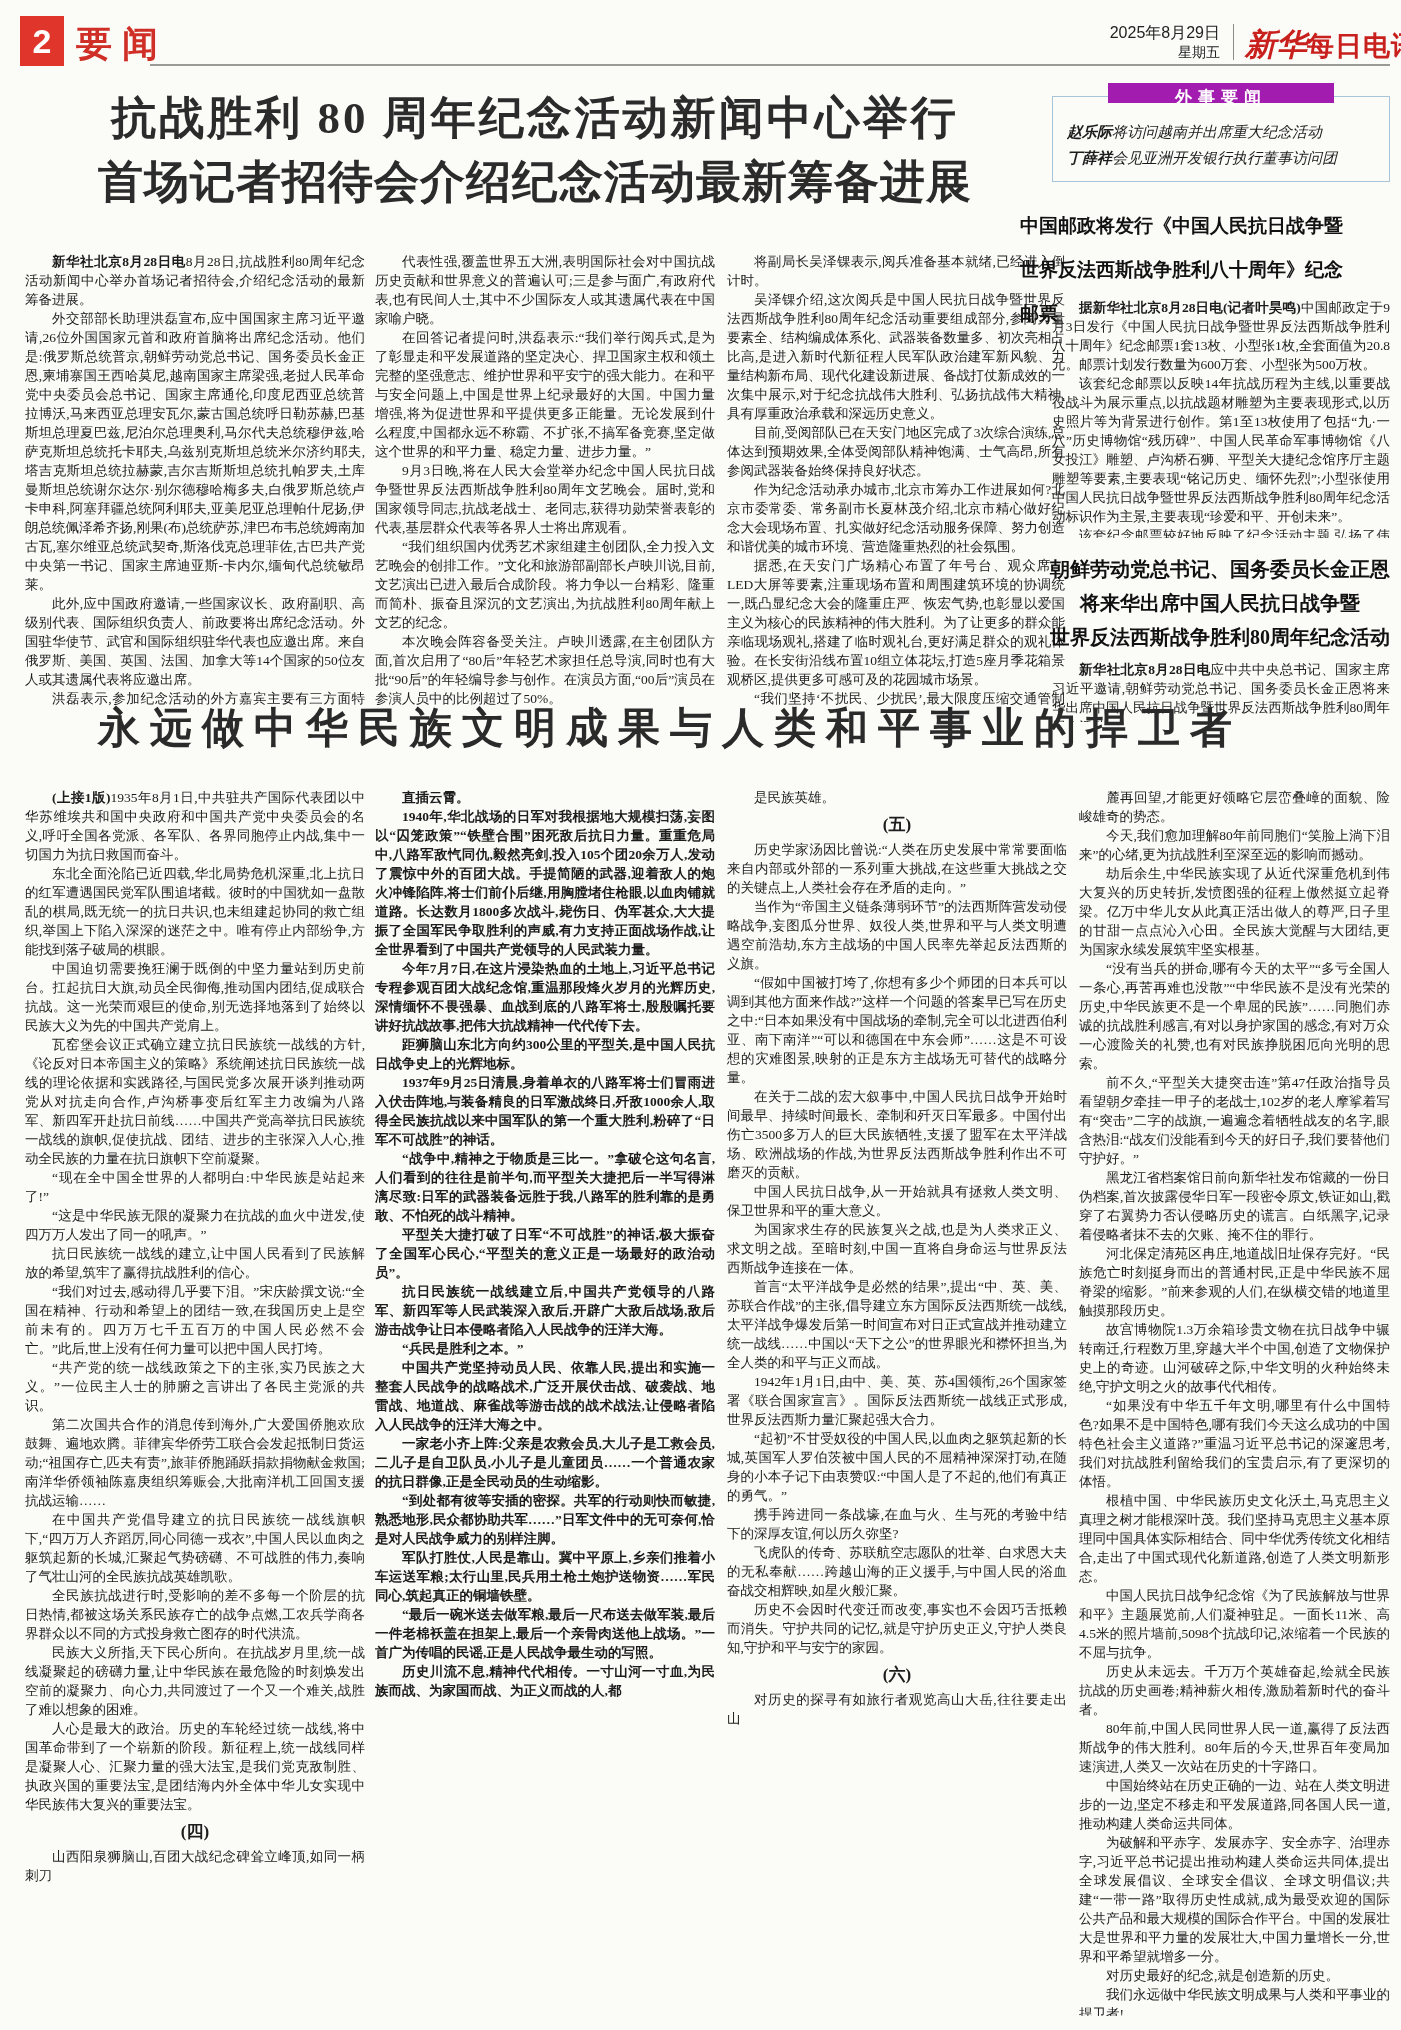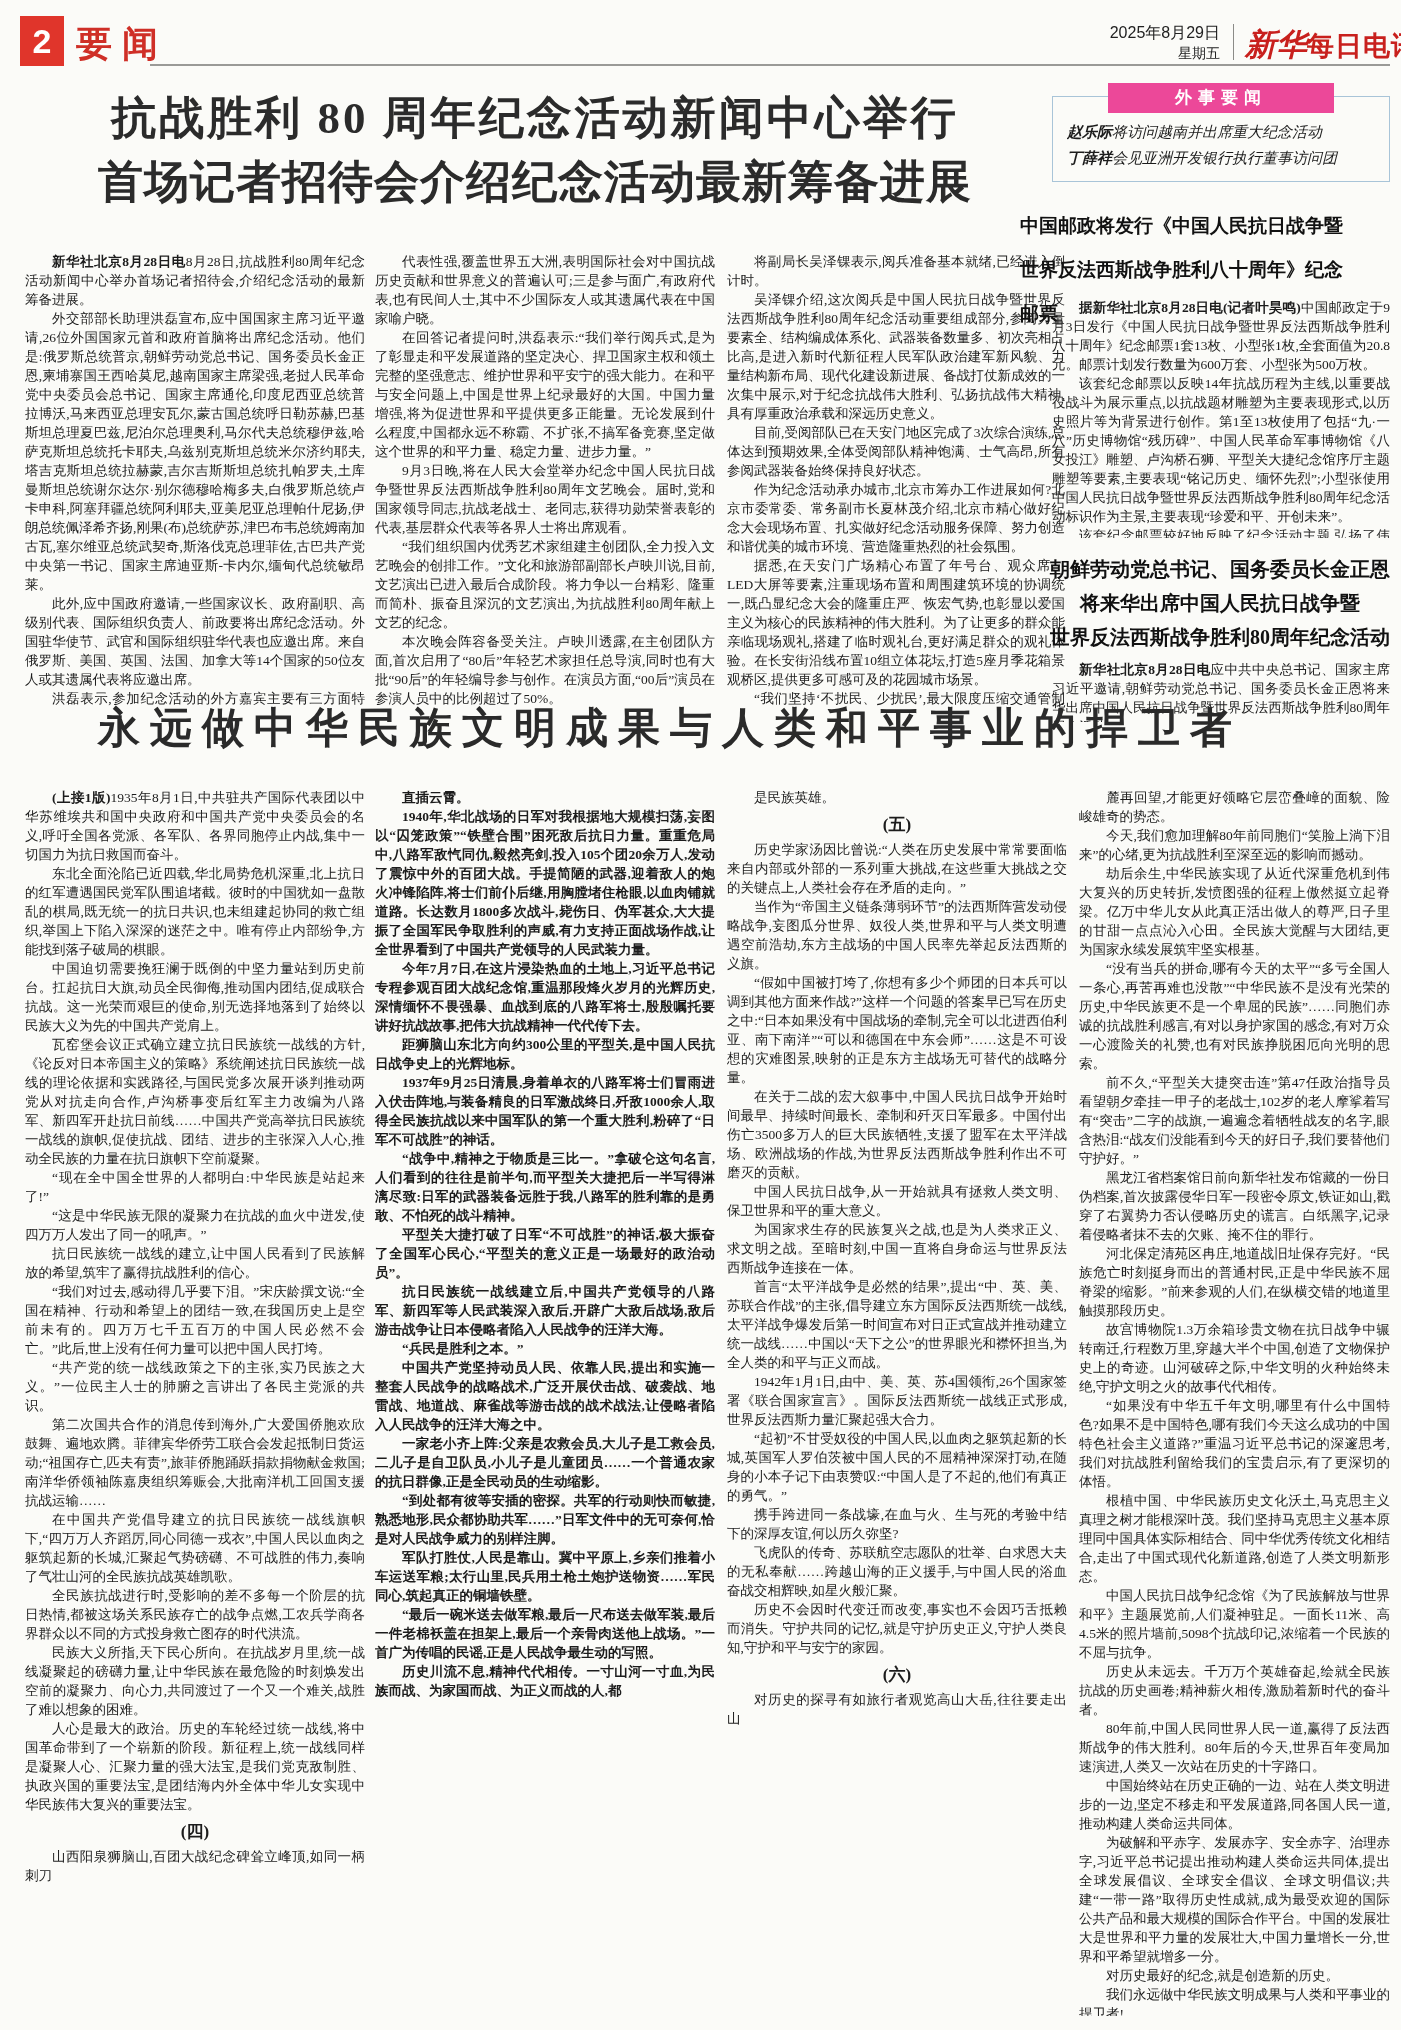--- a/index.html
+++ b/index.html
@@ -7,41 +7,41 @@
         font-family:"Liberation Serif","DejaVu Serif",serif;color:#1c1c1c;overflow:hidden;}
   
   .pagenum-box{position:absolute;left:20px;top:16px;width:44px;height:50px;background:#e0352b;
         color:#fff;font-size:34px;font-weight:bold;text-align:center;line-height:50px;
         font-family:"Liberation Sans","DejaVu Sans",sans-serif;}
   .section-name{position:absolute;left:76px;top:20px;font-size:36px;font-weight:bold;color:#cf2f27;letter-spacing:10px;}
   .header-rule{position:absolute;left:150px;top:64px;width:1240px;height:2px;background:#9a9a97;}
   .date-block{position:absolute;left:1040px;top:22px;width:180px;text-align:right;line-height:1.35;
         font-family:"Liberation Sans","DejaVu Sans",sans-serif;color:#222;}
   .date-line1{font-size:16px;}
-  .date-line2{font-size:14px;}
+  .date-line2{font-size:14px;font-family:Liberation Serif, serif;}
   .date-divider{position:absolute;left:1233px;top:24px;width:1px;height:36px;background:#8b8b88;}
   .masthead{position:absolute;left:1245px;top:24px;font-size:27px;font-weight:bold;color:#c8201d;letter-spacing:1px;white-space:nowrap;}
   .masthead .script{font-style:italic;font-size:31px;letter-spacing:0;}
   
   .bodytext{font-size:13.5px;line-height:19px;text-align:justify;overflow:hidden;}
   .para{margin:0;text-indent:2em;}
   .para b{font-weight:bold;}
   .sec-head{margin:8px 0 6px 0;text-align:center;font-weight:bold;font-size:17px;text-indent:0;}
   
   .top-headline{position:absolute;left:25px;top:86px;width:1020px;text-align:center;
         font-weight:bold;color:#2b2b2b;}
   .top-headline .h1{font-size:45px;letter-spacing:3px;line-height:64px;white-space:nowrap;}
   .top-headline .h2{font-size:45px;letter-spacing:1px;line-height:64px;white-space:nowrap;}
   .tcol{position:absolute;top:252px;height:458px;}
   .tcol1{left:25px;width:340px;}
   .tcol2{left:375px;width:340px;}
   .tcol3{left:727px;width:338px;}
   
   .fo-box{position:absolute;left:1052px;top:96px;width:336px;height:84px;border:1px solid #a8c4d8;}
-  .fo-tab{position:absolute;left:50%;transform:translateX(-50%);top:-14px;width:226px;height:30px;background:#ec4899;
+  .fo-tab{position:absolute;left:50%;transform:translateX(-50%);top:-14px;width:226px;height:20px;background:#a21caf;
         color:#fff;font-size:17px;font-weight:bold;text-align:center;line-height:30px;letter-spacing:6px;
         font-family:"Liberation Sans","DejaVu Sans",sans-serif;}
   .fo-items{position:absolute;left:14px;top:22px;width:308px;font-size:15px;line-height:26px;font-style:italic;}
   .fo-items .para{text-indent:0;margin:0;}
   .stamps-head{position:absolute;left:1020px;top:204px;width:338px;text-align:left;font-weight:bold;
         font-size:19px;line-height:44px;color:#111;}
   .stamps-body{position:absolute;left:1052px;top:298px;width:338px;height:240px;}
   .kim-head{position:absolute;left:1046px;top:552px;width:348px;text-align:center;font-weight:bold;
         font-size:20px;line-height:34px;color:#111;}
   .kim-body{position:absolute;left:1052px;top:660px;width:338px;height:62px;}

